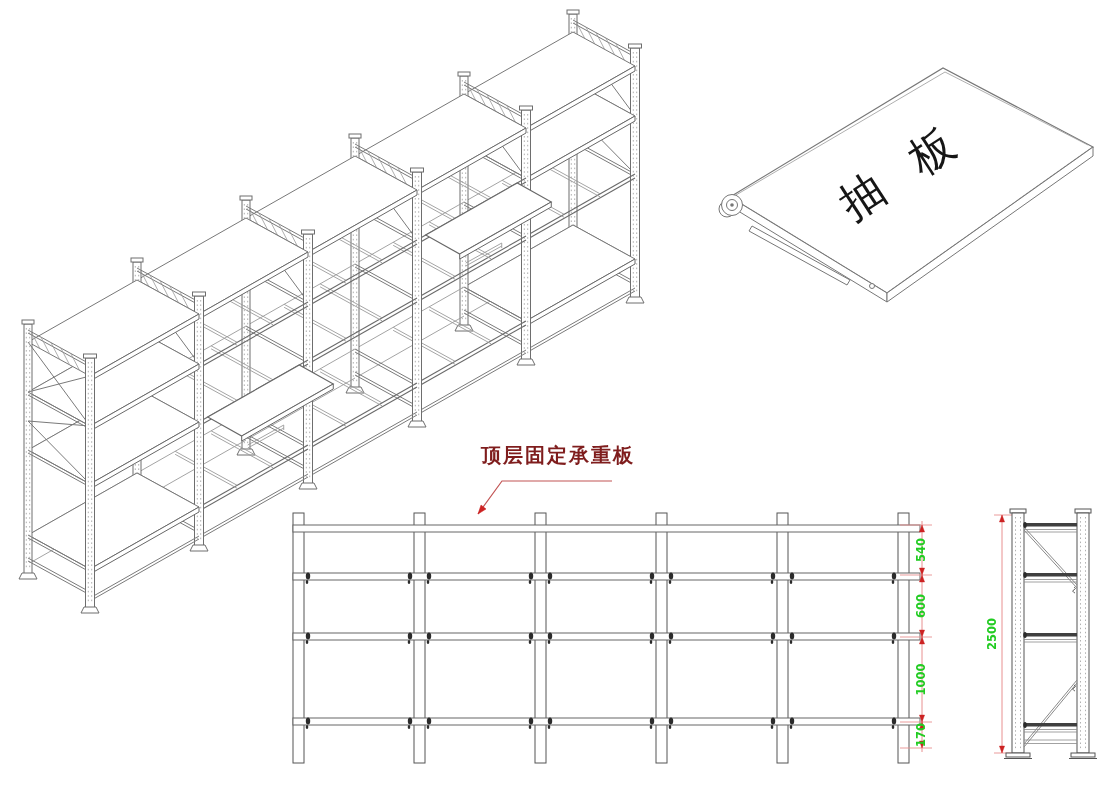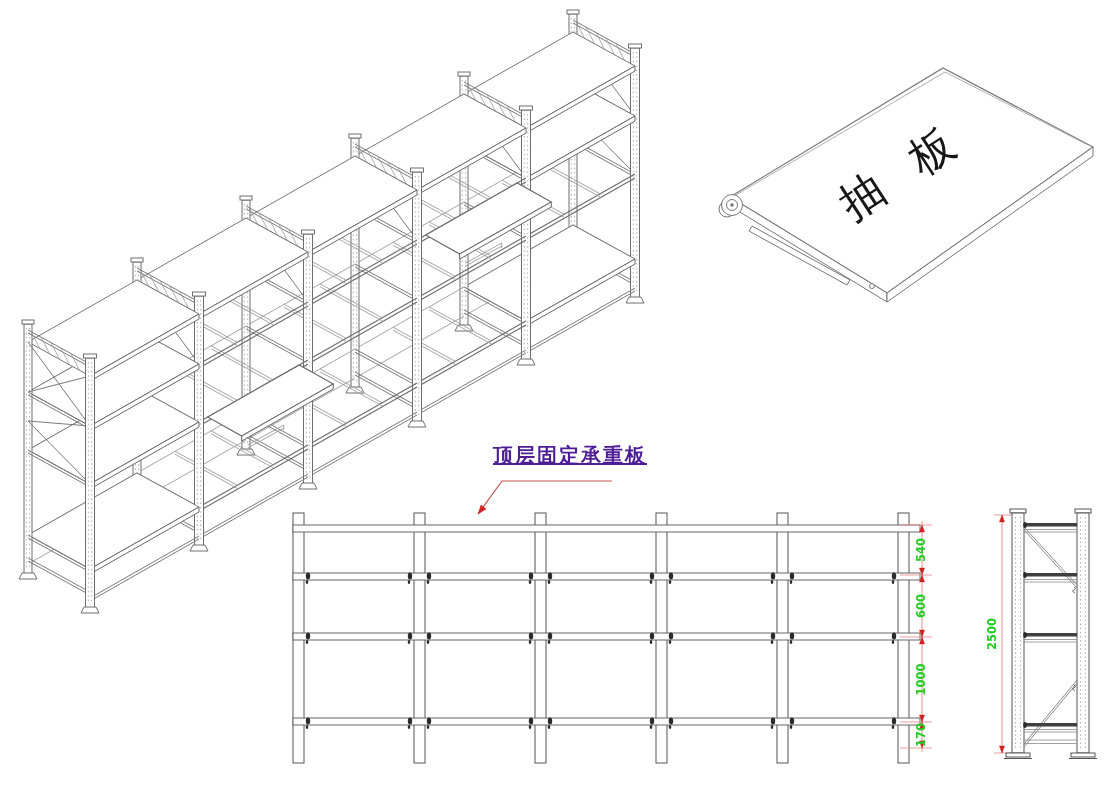--- a/index.html
+++ b/index.html
@@ -4,23 +4,23 @@
 <style>
   html,body{margin:0;padding:0;background:#ffffff;}
   .canvas{position:relative;width:1106px;height:788px;background:#ffffff;overflow:hidden;
           font-family:"Liberation Sans",sans-serif;}
   .canvas svg{position:absolute;overflow:visible;}
   #iso-svg{left:0;top:0;}
   #drawer-svg{left:700px;top:25px;}
   #front-svg{left:270px;top:495px;}
   #side-svg{left:960px;top:495px;}
   #leader-svg{left:440px;top:468px;}
-  #top-label{position:absolute;left:493px;top:442px;width:200px;
+  #top-label{position:absolute;left:481px;top:442px;width:200px;
              font:600 20px "Liberation Serif","DejaVu Serif",serif;
-             letter-spacing:2px;color:#4c1d95;white-space:nowrap;text-decoration:underline;}
+             letter-spacing:2px;color:#7f1d1d;white-space:nowrap;}
   .dimtext{fill:#22cc22;font:700 11.5px "DejaVu Sans",sans-serif;}
   .drawer-label{font:400 44px "Liberation Serif","DejaVu Serif",serif;
                 letter-spacing:14px;fill:#161616;}
 </style>
 </head>
 <body>
 
 <div class="canvas">
 
   <svg id="iso-svg" width="700" height="660">

